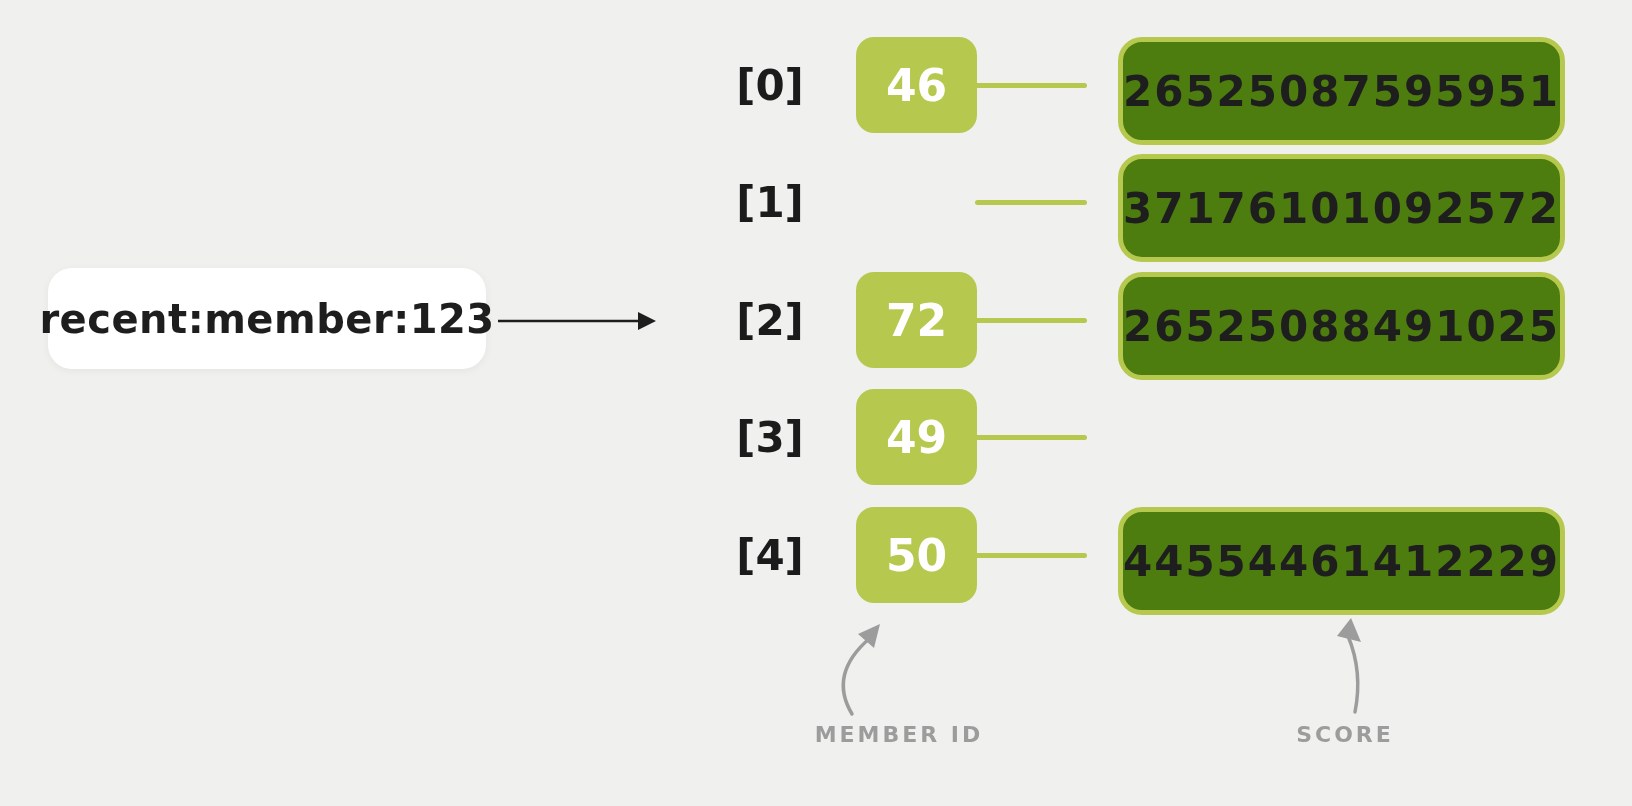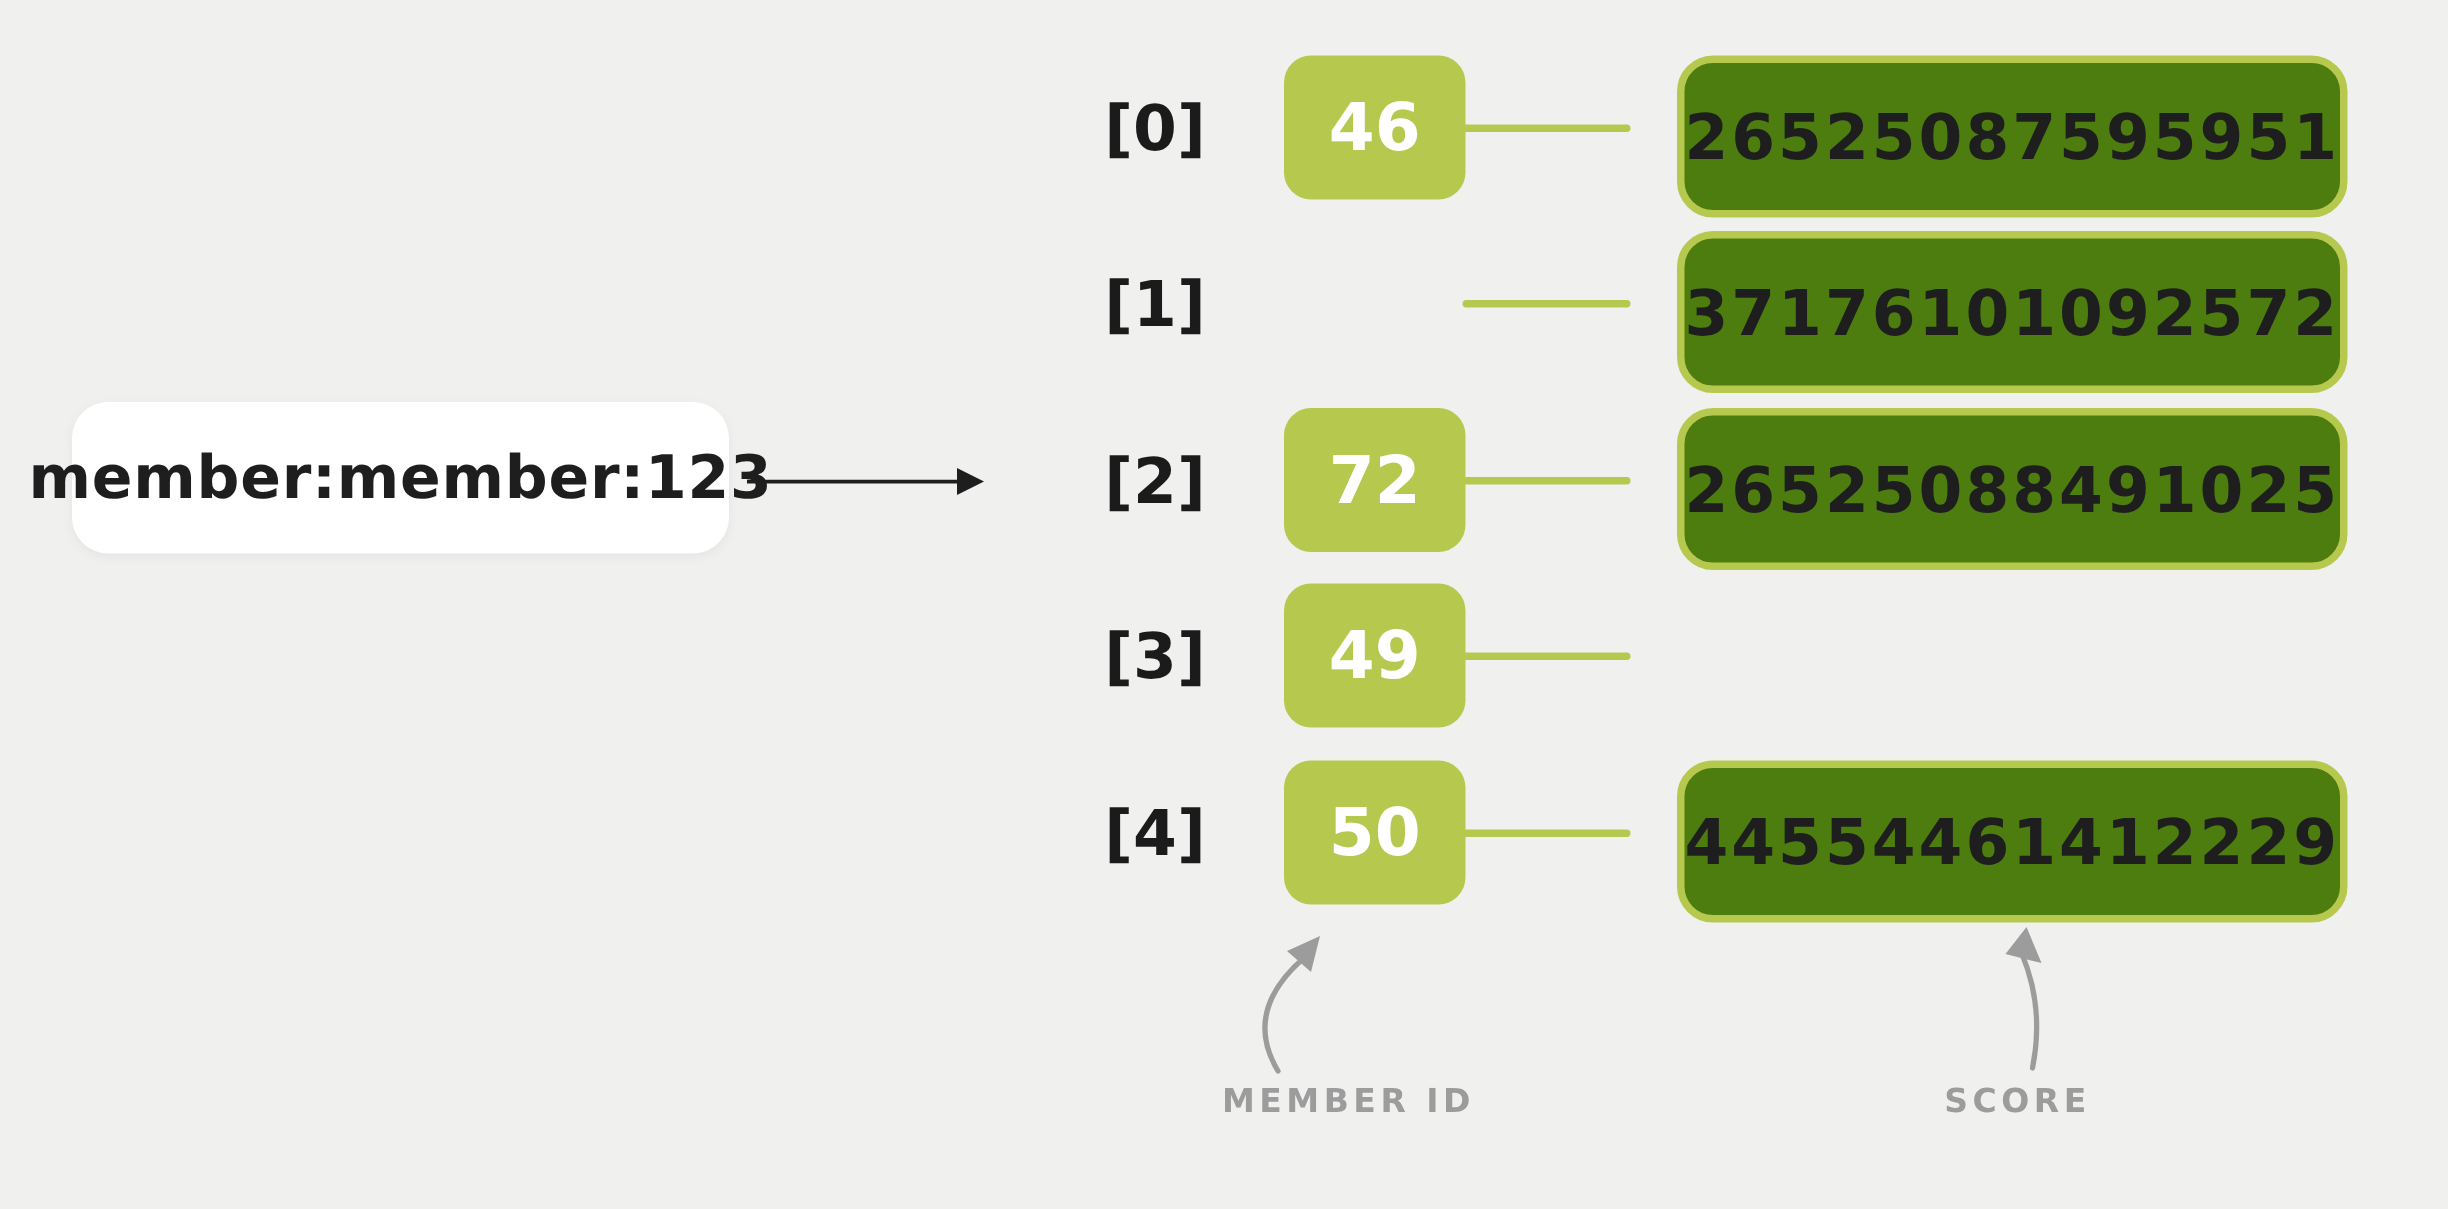--- a/index.html
+++ b/index.html
@@ -116,21 +116,21 @@
   }
   .annot-label.member { left: 778px; width: 242px; }
   .annot-label.score  { left: 1224px; width: 242px; }
 </style>
 </head>
 <body>
 
 <div class="canvas">
 
   <div class="key-box">
-    <span class="key-label">member:member:123</span>
+    <span class="key-label">recent:member:123</span>
   </div>
 
   <svg class="key-arrow" viewBox="0 0 165 42">
     <line x1="4" y1="21" x2="146" y2="21" stroke="#1e1e1e" stroke-width="2.5"></line>
     <polygon points="144,12 162,21 144,30" fill="#1e1e1e"></polygon>
   </svg>
 
   <div class="row row-0">
     <div class="index-label">[0]</div>
     <div class="connector"></div>

